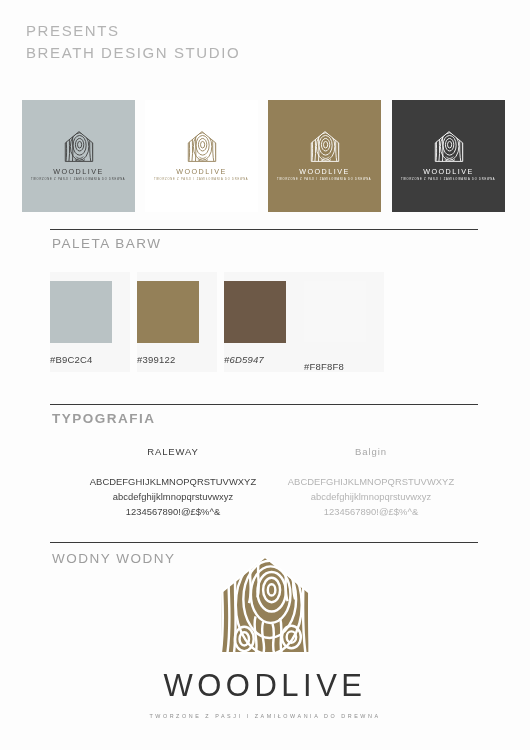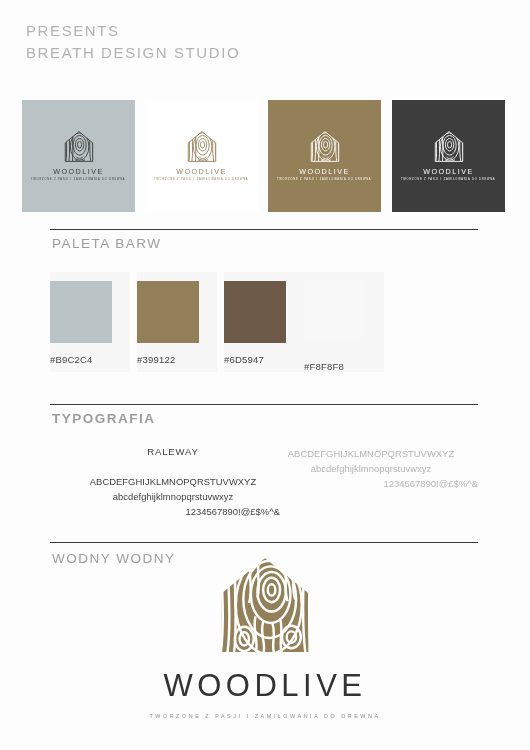--- a/index.html
+++ b/index.html
@@ -105,21 +105,21 @@
     position: absolute;
     top: 0;
     width: 80px;
     height: 100px;
     background: #f7f7f7;
     display: flex;
     flex-direction: column;
   }
   .color-card.c0 { left: 0px; }
   .color-card.c1 { left: 87px; }
-  .color-card.c2 { left: 174px; }
+  .color-card.c2 { left: 174px; font-style: italic; }
   .color-card.c3 { left: 254px; gap: 8px; }
   .color-card.c4 { left: 348px; }
 
   .color-chip {
     width: 62px;
     height: 62px;
     margin-top: 9px;
   }
   .color-hex {
     margin-top: 11px;
@@ -153,21 +153,21 @@
   }
   .typo-name.dark { color: #3c3c3c; }
   .typo-name.light { color: #a8a8a8; }
 
   .typo-spec {
     line-height: 15px;
     white-space: nowrap;
   }
   .typo-upper { font-size: 9.4px; letter-spacing: 0.05px; }
   .typo-lower { font-size: 9.4px; letter-spacing: 0.05px; }
-  .typo-num   { font-size: 9.4px; letter-spacing: 0.05px; text-align: right; }
+  .typo-num   { font-size: 9.4px; letter-spacing: 0.05px; }
   .typo-spec.dark  { color: #3f3f3f; }
   .typo-spec.light { color: #b4b4b4; }
 
   
   .watermark {
     position: absolute;
     left: 0;
     top: 556px;
     width: 530px;
     display: flex;
@@ -357,20 +357,21 @@
   <div class="typo-col t0">
     <div class="typo-name dark">RALEWAY</div>
     <div class="typo-spec dark">
       <div class="typo-upper">ABCDEFGHIJKLMNOPQRSTUVWXYZ</div>
       <div class="typo-lower">abcdefghijklmnopqrstuvwxyz</div>
       <div class="typo-num">1234567890!@£$%^&amp;</div>
     </div>
   </div>
 
   <div class="typo-col t1">
+    <div class="typo-name light">Balgin</div>
     <div class="typo-spec light">
       <div class="typo-upper">ABCDEFGHIJKLMNOPQRSTUVWXYZ</div>
       <div class="typo-lower">abcdefghijklmnopqrstuvwxyz</div>
       <div class="typo-num">1234567890!@£$%^&amp;</div>
     </div>
   </div>
 </div>
 
 <div class="section-rule" style="top:542px;"></div>
 <div class="section-title" style="top:551px;">WODNY WODNY</div>

